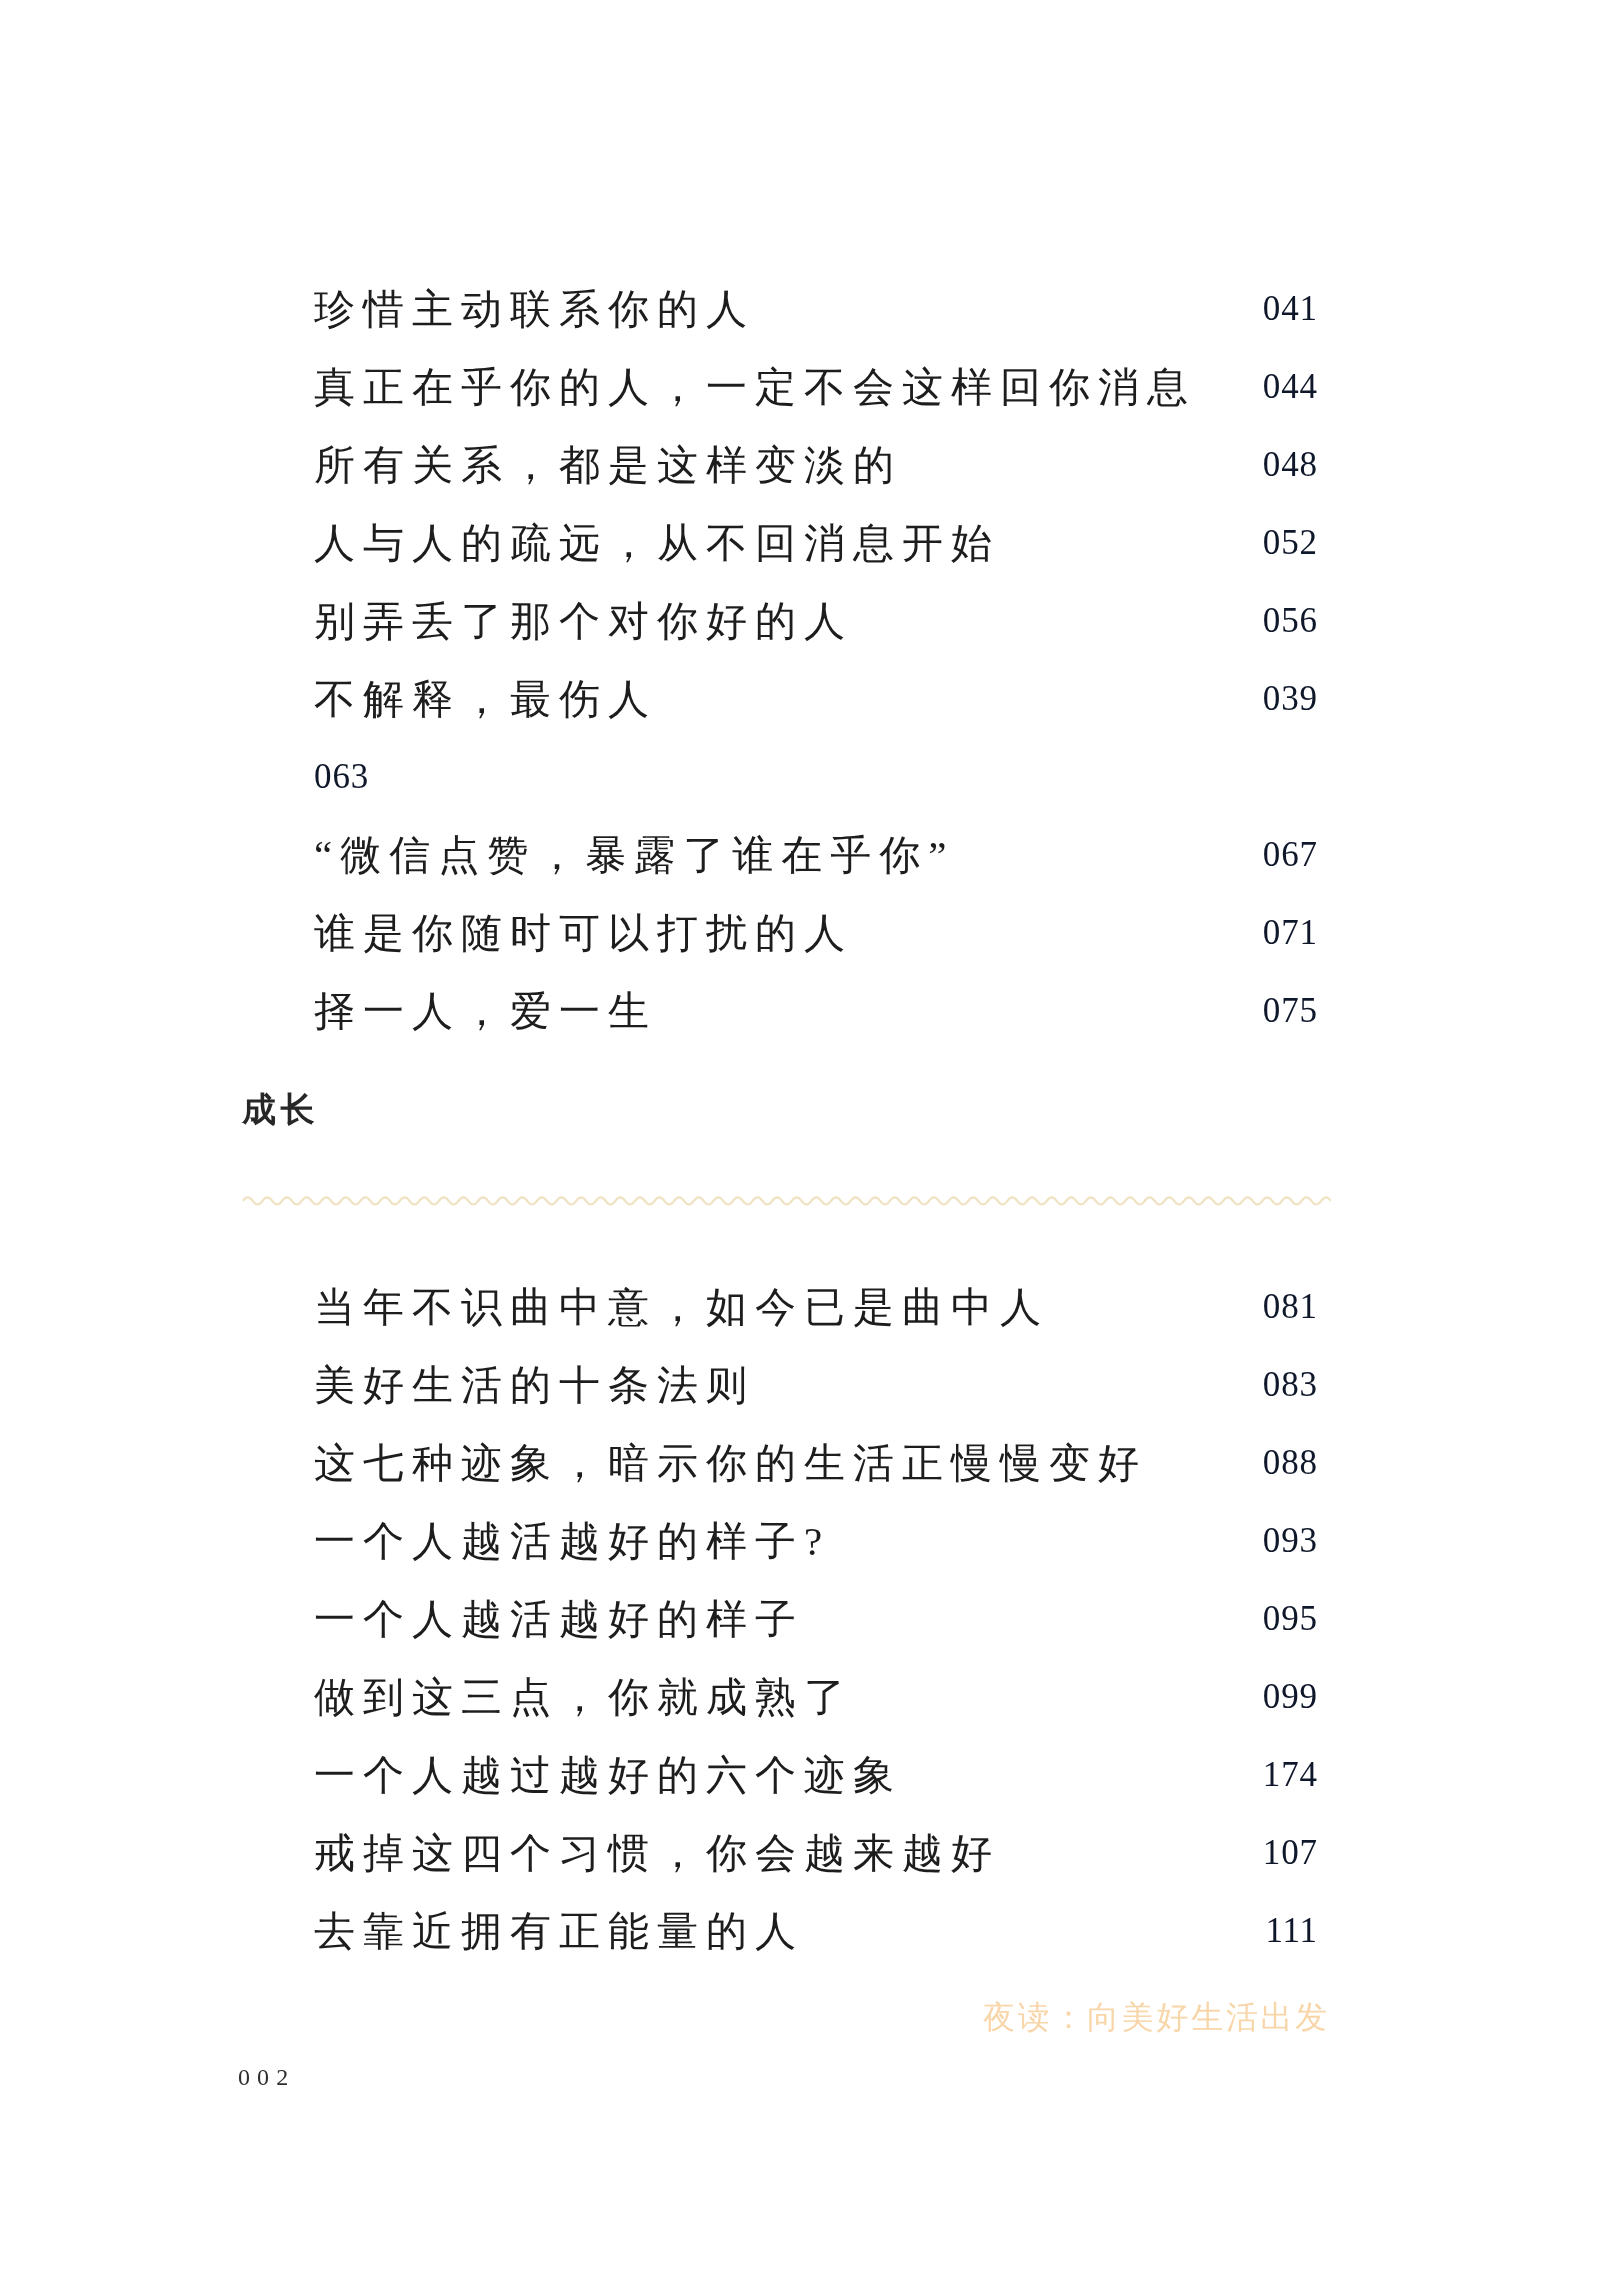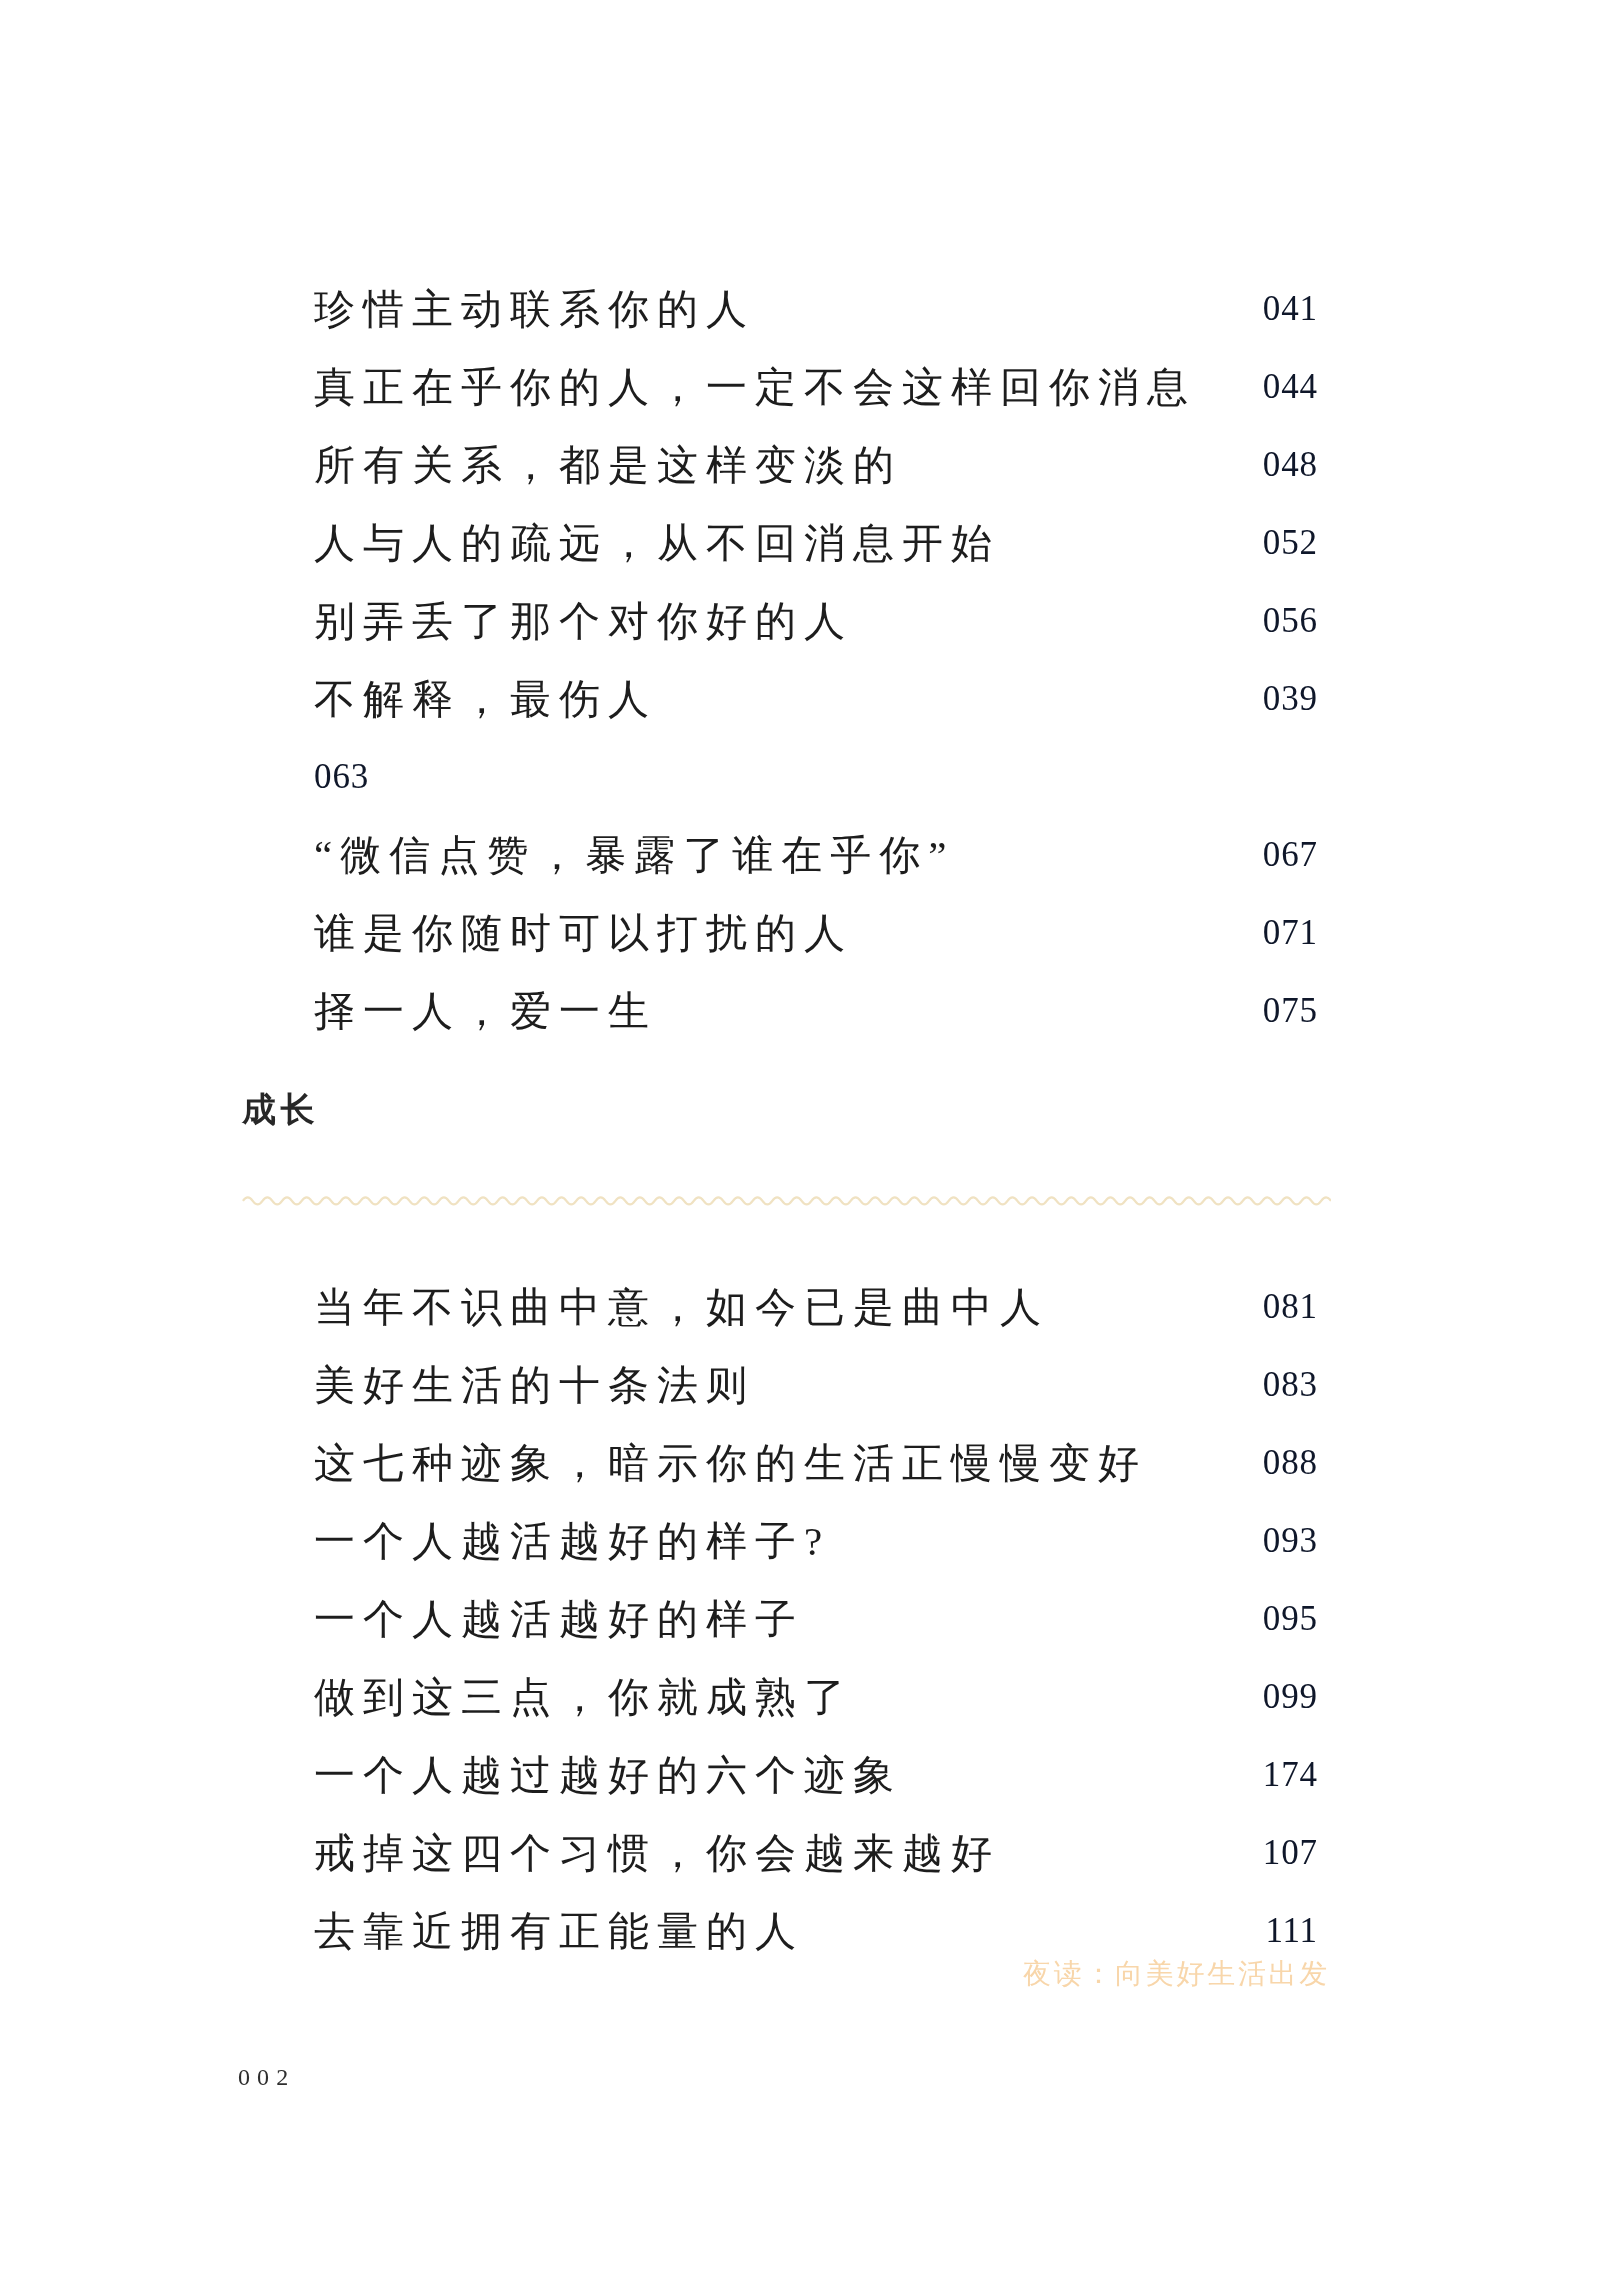--- a/index.html
+++ b/index.html
@@ -59,23 +59,23 @@
   .footer-left {
     position: absolute;
     left: 238px; top: 2064px;
     font-family: Liberation Serif, serif;
     font-size: 24px;
     letter-spacing: 7.1px;
     color: #2e2e2e;
   }
   .footer-right {
     position: absolute;
-    right: 290px; top: 1955px;
+    right: 290px; top: 1996px;
     font-family: "Liberation Sans", "DejaVu Sans", sans-serif;
-    font-size: 28px;
+    font-size: 32px;
     letter-spacing: 2.7px;
     white-space: nowrap;
   }
 </style>
 </head>
 <body>
 
 <div class="page">
 
   <ul class="toc-list section-1">

